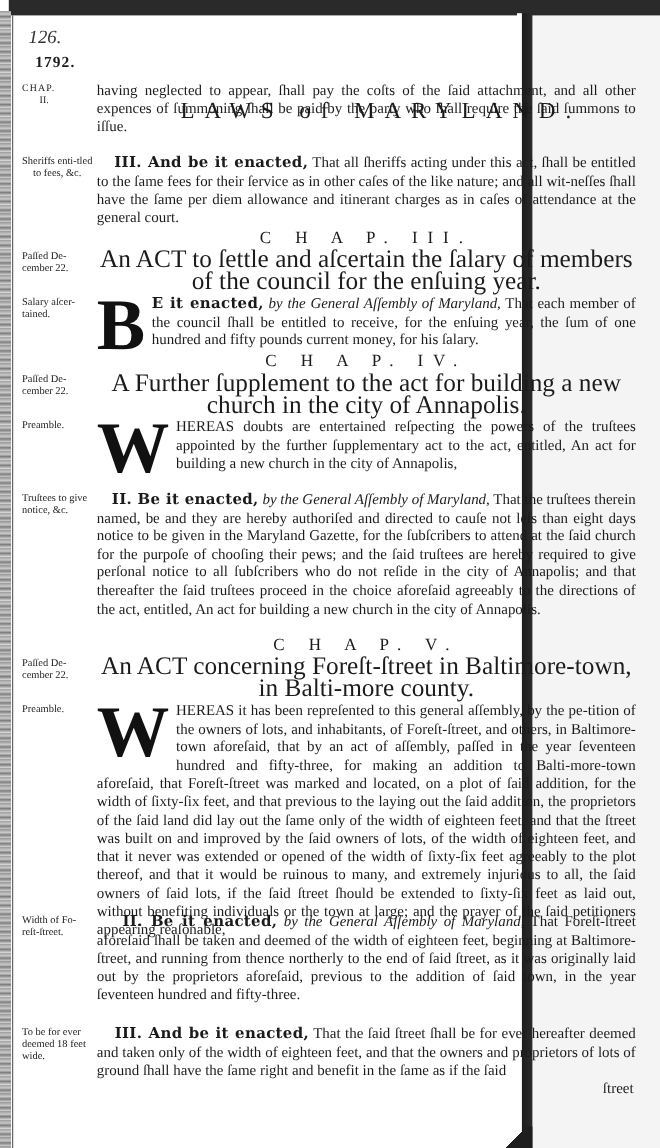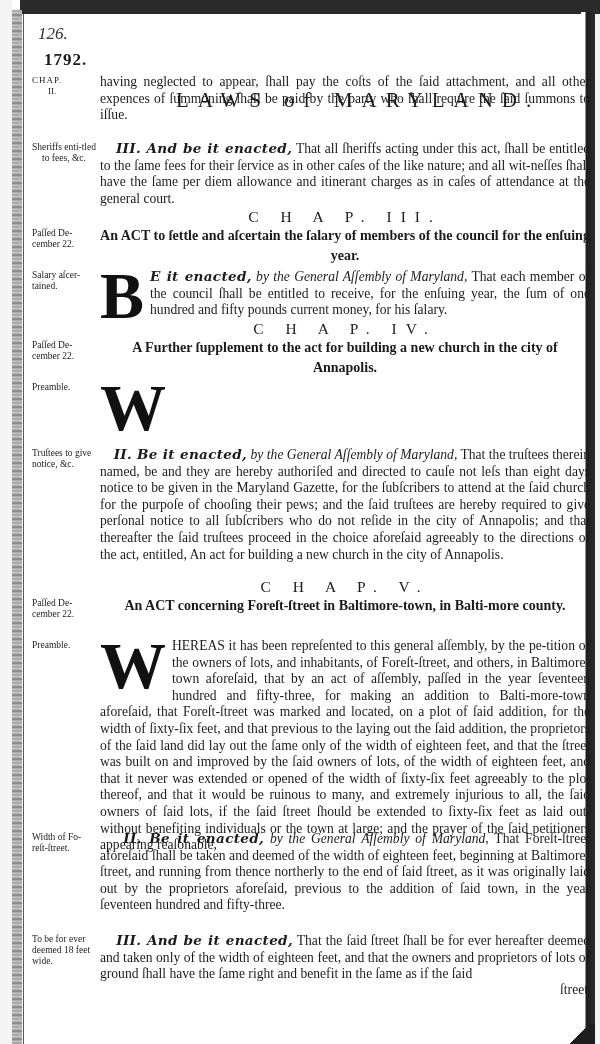--- a/index.html
+++ b/index.html
@@ -4,21 +4,21 @@
 <style>
   html, body { margin: 0; padding: 0; }
   body {
     width: 600px; height: 1044px; overflow: hidden;
     background: #f4f4f4;
     font-family: "Liberation Serif", "DejaVu Serif", serif;
     color: #1b1b1b;
     position: relative;
   }
   .scan-frame {
-    position: absolute; left: 12px; top: 0; width: 583px; height: 1044px;
+    position: absolute; left: 0; top: 0; width: 484px; height: 1044px;
     background: #ffffff;
   }
   .top-edge {
     position: absolute; left: 8px; top: 0; width: 592px; height: 14px;
     background: #2a2a2a;
   }
   .left-edge {
     position: absolute; left: 0; top: 10px; width: 10px; height: 1034px;
     background: repeating-linear-gradient(180deg, #9a9a9a 0px, #c9c9c9 3px, #7e7e7e 5px, #d6d6d6 8px);
   }
@@ -33,39 +33,39 @@
     position: absolute; right: 0; bottom: 0; width: 30px; height: 20px;
     background: linear-gradient(135deg, transparent 50%, #1e1e1e 50%);
   }
   .page { position: absolute; left: 20px; top: 14px; width: 560px; }
 
   .handwritten {
     position: absolute; left: 6px; top: 10px;
     font-style: italic; font-size: 17px; color: #333;
   }
   .running-head { position: absolute; left: 12px; top: 36px; width: 550px; height: 26px; }
-  .year { position: absolute; left: 0; top: 0; font-size: 17px; font-weight: bold; letter-spacing: 1px; }
+  .year { position: absolute; left: 0; top: 0; font-size: 14px; font-weight: bold; letter-spacing: 1px; }
   .head-title { position: absolute; left: 132px; top: -2px; font-size: 21px; letter-spacing: 9px; margin-top: 40px; }
   .margin-note {
     position: absolute; left: 0; width: 64px;
     font-size: 9.5px; line-height: 11px; color: #222;
   }
   .body-text {
     position: absolute; left: 68px; width: 490px;
     font-size: 13.6px; line-height: 16.6px; text-align: justify;
   }
   .chap-label {
     position: absolute; left: 68px; width: 490px; text-align: center;
     font-size: 15.5px; letter-spacing: 9px;
   }
   .act-title {
     position: absolute; left: 68px; width: 490px; text-align: center;
-    font-size: 14px; line-height: 20px; font-weight: bold;
+    font-size: 23px; line-height: 20px;
   }
-  .bl { font-family: "DejaVu Serif", serif; font-weight: bold; letter-spacing: 0.3px; font-style: italic; }
+  .bl { font-family: "DejaVu Serif", serif; font-weight: bold; letter-spacing: 0.3px; }
   .it { font-style: italic; }
   .dropcap {
     float: left; font-size: 66px; line-height: 52px; font-weight: bold;
     margin: 2px 6px 0 0; color: #111;
   }
   .chap-inline { position: absolute; left: 0; top: 45px; font-size: 9px; letter-spacing: 1px; }
   .chap-inline-num { position: absolute; left: 16px; top: 57px; font-size: 9px; }
   .catch { position: absolute; right: 4px; font-size: 13.6px; }
 </style>
 </head>
@@ -103,21 +103,21 @@
     <div class="body-text" style="top:254px;">
       <span class="dropcap">B</span><span class="bl">E it enacted,</span><span class="it"> by the General Aſſembly of Maryland,</span><span> That each member of the council ſhall be entitled to receive, for the enſuing year, the ſum of one hundred and fifty pounds current money, for his ſalary.</span>
     </div>
 
     <div class="chap-label" style="top:306px;">C H A P.   IV.</div>
     <div class="margin-note" style="top:326px;">Paſſed De-cember 22.</div>
     <div class="act-title" style="top:324px;">A Further ſupplement to the act for building a new church in the city of Annapolis.</div>
 
     <div class="margin-note" style="top:368px;">Preamble.</div>
     <div class="body-text" style="top:366px;">
-      <span class="dropcap">W</span>
+      <span class="dropcap">W</span><span>HEREAS doubts are entertained reſpecting the powers of the truſtees appointed by the further ſupplementary act to the act, entitled, An act for building a new church in the city of Annapolis,</span>
     </div>
 
     <div class="margin-note" style="top:434px;">Truſtees to give notice, &amp;c.</div>
     <div class="body-text" style="top:432px;">
       &nbsp;&nbsp;&nbsp;&nbsp;<span class="bl">II. Be it enacted,</span><span class="it"> by the General Aſſembly of Maryland,</span><span> That the truſtees therein named, be and they are hereby authoriſed and directed to cauſe not leſs than eight days notice to be given in the Maryland Gazette, for the ſubſcribers to attend at the ſaid church for the purpoſe of chooſing their pews; and the ſaid truſtees are hereby required to give perſonal notice to all ſubſcribers who do not reſide in the city of Annapolis; and that thereafter the ſaid truſtees proceed in the choice aforeſaid agreeably to the directions of the act, entitled, An act for building a new church in the city of Annapolis.</span>
     </div>
 
     <div class="chap-label" style="top:564px;">C H A P.   V.</div>
     <div class="margin-note" style="top:584px;">Paſſed De-cember 22.</div>
     <div class="act-title" style="top:582px;">An ACT concerning Foreſt-ſtreet in Baltimore-town, in Balti-more county.</div>

